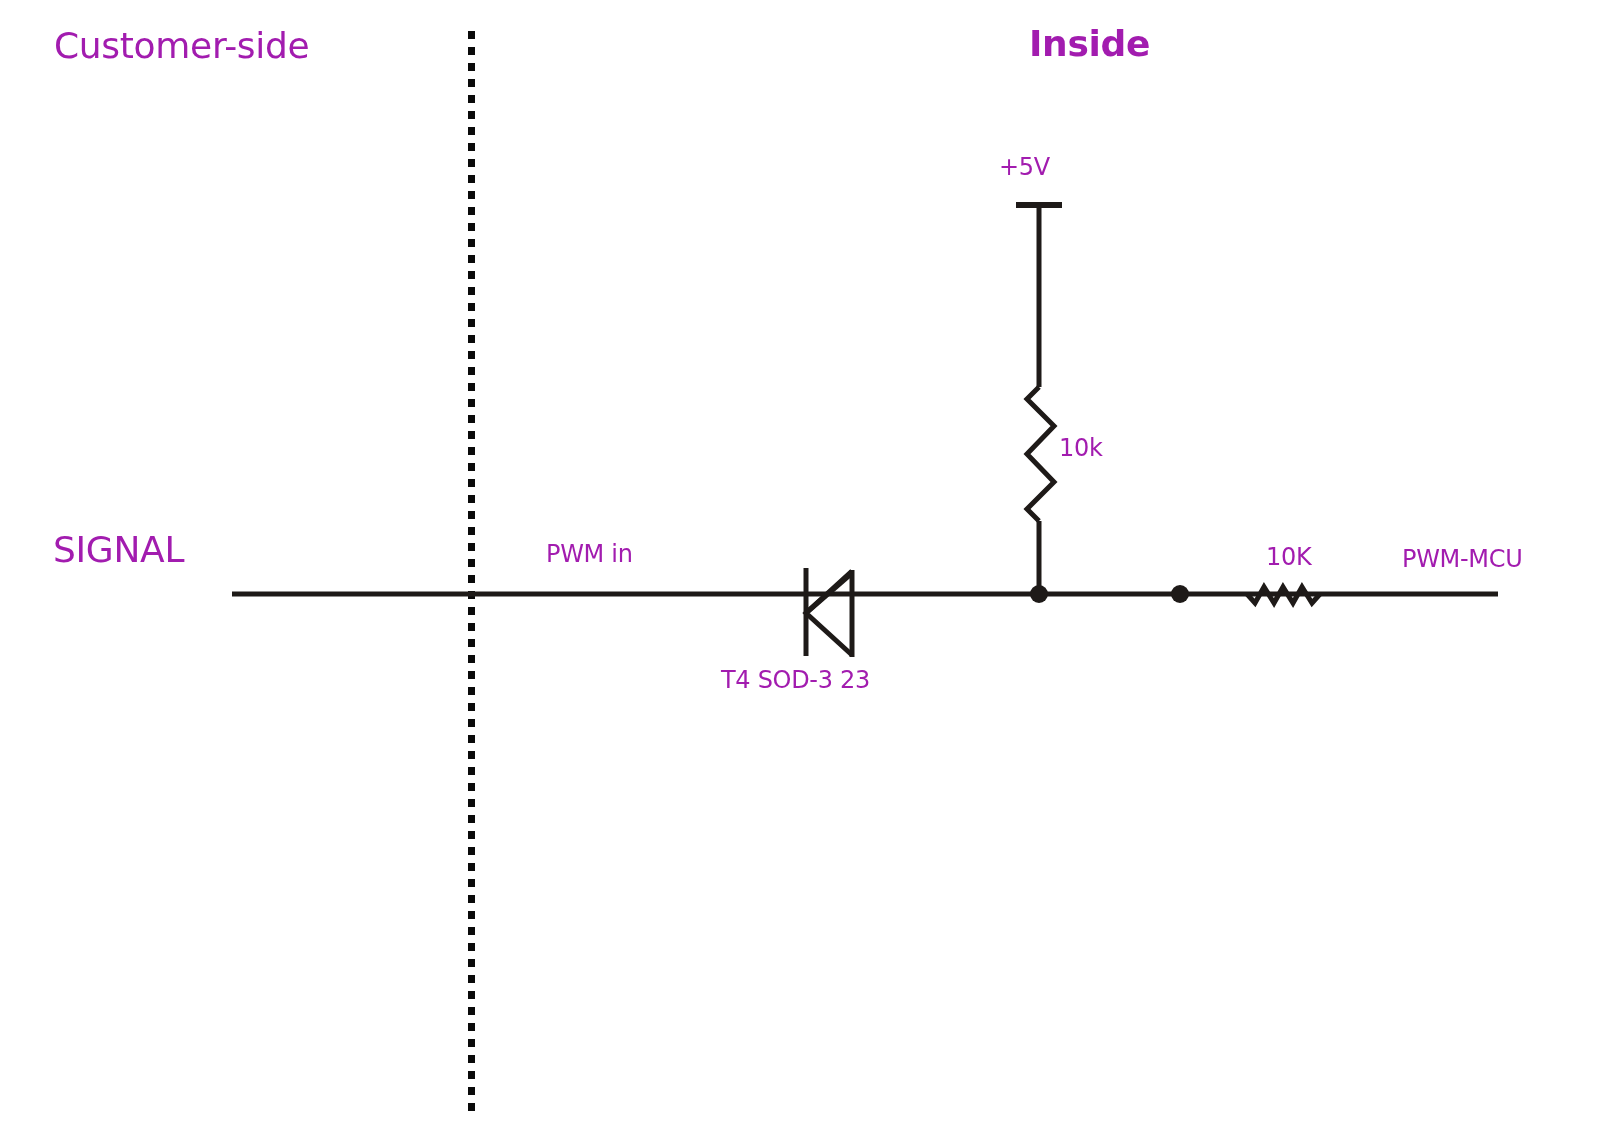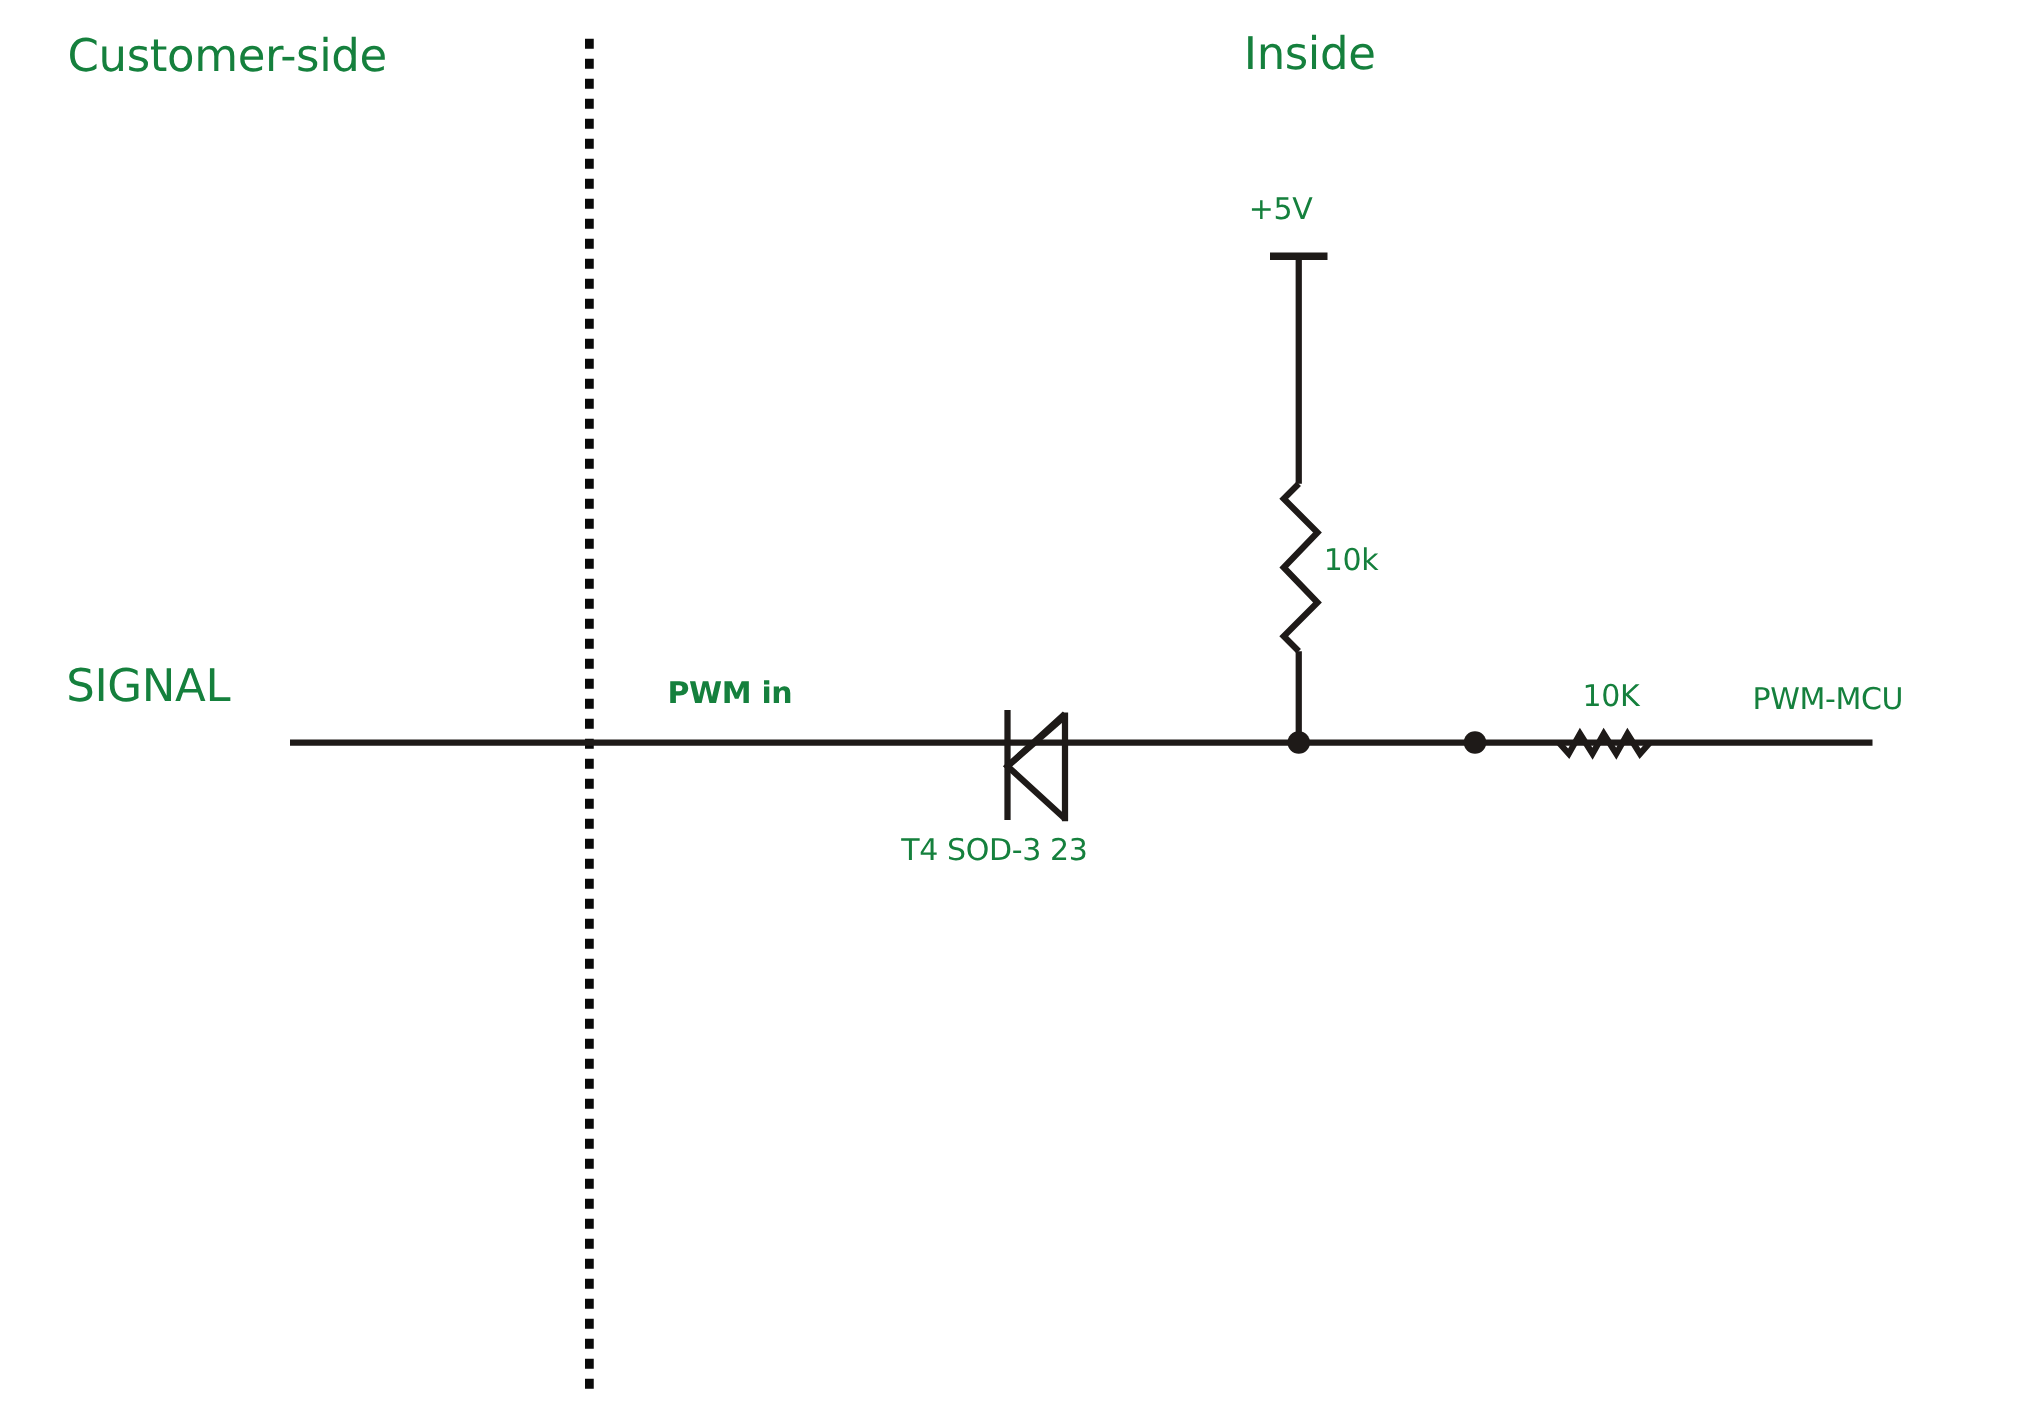--- a/index.html
+++ b/index.html
@@ -1,19 +1,19 @@
 <!DOCTYPE html>
 <html><head>
   <meta charset="utf-8">
   <style>
     html, body { margin: 0; padding: 0; background: #ffffff; }
     body { width: 1619px; height: 1121px; position: relative; overflow: hidden;
            font-family: "DejaVu Sans", "Liberation Sans", sans-serif; color: #111; }
     svg.schem { position: absolute; left: 0; top: 0; }
-    .lbl { position: absolute; white-space: nowrap; font-size: 36px; line-height: 1; color: #15803d; letter-spacing: -0.3px; }
+    .lbl { position: absolute; white-space: nowrap; font-size: 36px; line-height: 1; color: #a21caf; letter-spacing: -0.3px; }
     .lbl.sm { font-size: 24px; }
   </style>
 </head>
 <body>
 
 <svg class="schem" width="1619" height="1121" viewBox="0 0 1619 1121" xmlns="http://www.w3.org/2000/svg">
 
   <line x1="471.5" y1="31" x2="471.5" y2="1115" stroke="#0a0a0a" stroke-width="7" stroke-dasharray="8 8"></line>
 
   <g stroke="#1e1a18" stroke-width="5" fill="none" stroke-linecap="butt" stroke-linejoin="miter">
@@ -36,21 +36,21 @@
     <polyline points="1247,594 1255,603 1264,587 1274,603 1283,587 1293,603 1302,587 1312,603 1320,594"></polyline>
   </g>
 
   <circle cx="1039" cy="594" r="9" fill="#1e1a18"></circle>
   <circle cx="1180" cy="594" r="9" fill="#1e1a18"></circle>
 </svg>
 
 <div style="position:absolute;left:1249px;top:590px;width:69px;height:8px;background:transparent;"></div>
 
 <div class="lbl" style="left:54px; top:28px;">Customer-side</div>
-<div class="lbl" style="left:995px; top:26px;">Inside</div>
+<div class="lbl" style="left:1029px; top:26px;font-weight:bold;">Inside</div>
 
 <div class="lbl" style="left:53px; top:562px; transform:translateY(-30px);">SIGNAL</div>
-<div class="lbl sm" style="left:534px; top:572px; transform:translateY(-30px);font-weight:bold;">PWM in</div>
+<div class="lbl sm" style="left:546px; top:572px; transform:translateY(-30px);">PWM in</div>
 <div class="lbl sm" style="left:721px; top:668px;text-align:center;">T4 SOD-3  23</div>
 <div class="lbl sm" style="left:999px; top:155px;">+5V</div>
 <div class="lbl sm" style="left:1059px; top:436px;">10k</div>
 <div class="lbl sm" style="left:1266px; top:545px;">10K</div>
 <div class="lbl sm" style="left:1402px; top:547px;">PWM-MCU</div>
 
 </body></html>

